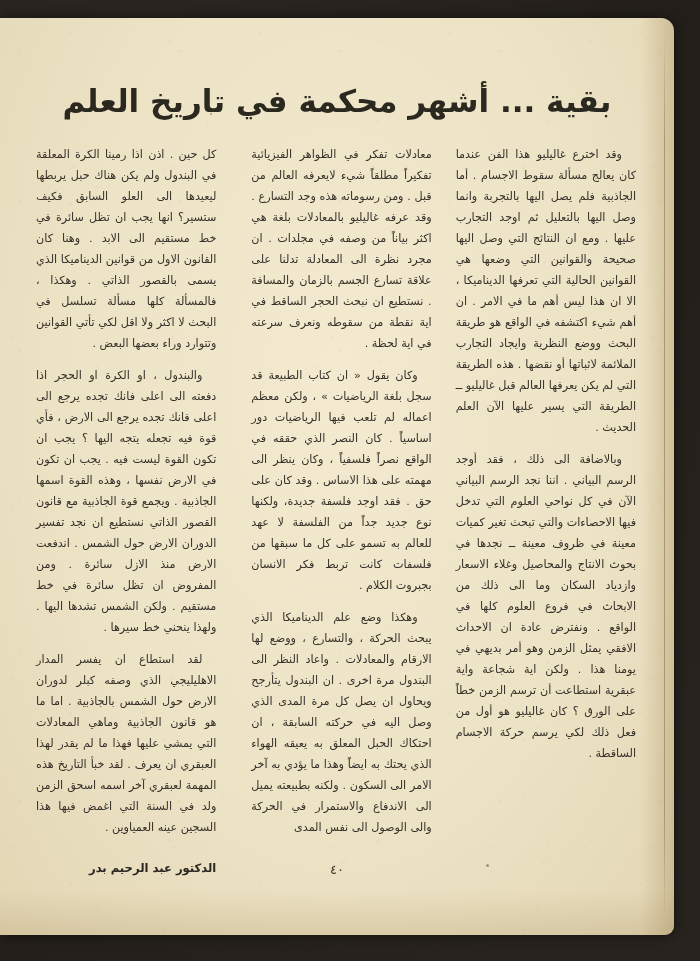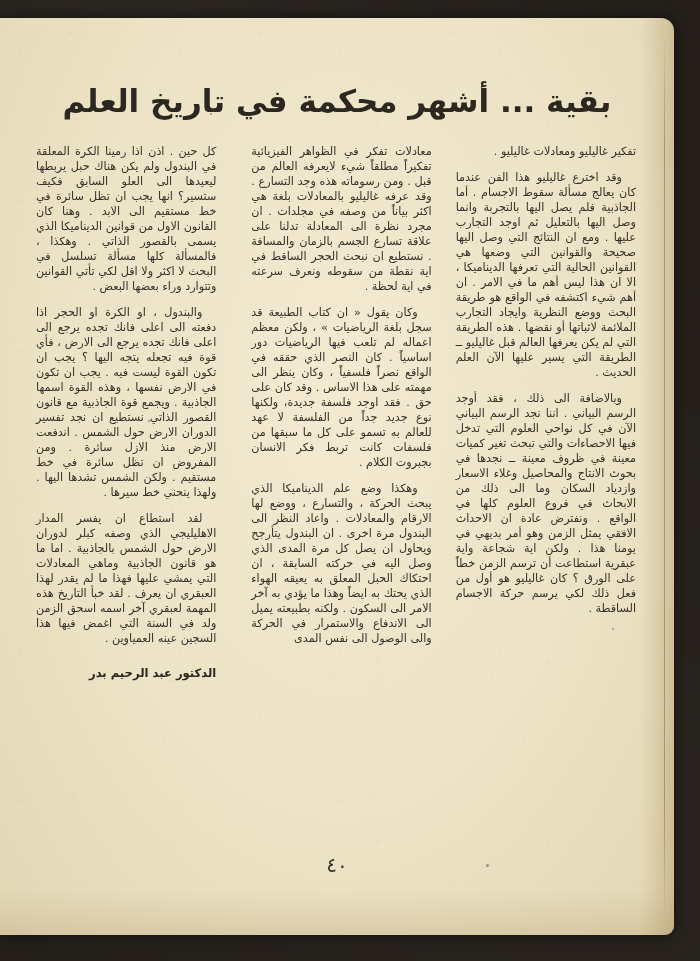--- a/index.html
+++ b/index.html
@@ -110,21 +110,21 @@
     flex-direction: row;
     gap: 0px;
     direction: rtl;
   }
   .col {
     width: 186px;
     direction: rtl;
     text-align: justify;
     text-align-last: right;
     font-size: 11.2px;
-    line-height: 15px;
+    line-height: 21px;
     color: #36312a;
     padding: 0 6px;
   }
   .col:nth-child(1) { margin-left: 12px; }
   .col:nth-child(2) { margin-left: 23px; }
 
   .para {
     margin: 0 0 11px 0;
     text-indent: 14px;
   }
@@ -138,21 +138,21 @@
     color: #2b2720;
     text-indent: 0;
   }
 
   
   .folio {
     position: absolute;
     bottom: 58px;
     left: 0; right: 0;
     text-align: center;
-    font-size: 20px;
+    font-size: 13px;
     color: #3a342b;
     letter-spacing: 1px;
   }
 
   
   .speck {
     position: absolute;
     background: rgba(70,55,30,.45);
     border-radius: 50%;
     pointer-events: none;
@@ -173,21 +173,20 @@
     <div class="speck" style="left:210px;top:95px;width:2px;height:2px;"></div>
     <div class="speck" style="left:486px;top:846px;width:3px;height:3px;"></div>
     <div class="speck" style="left:148px;top:402px;width:2px;height:2px;"></div>
     <div class="speck" style="left:612px;top:610px;width:2px;height:2px;"></div>
 
     <h1 class="headline">بقية ... أشهر محكمة في تاريخ العلم</h1>
 
     <div class="columns">
 
       <div class="col">
-        <p class="para noindent">تفكير غاليليو ومعادلات غاليليو .</p>
         <p class="para">وقد اخترع غاليليو هذا الفن عندما كان يعالج مسألة سقوط الاجسام . أما الجاذبية فلم يصل اليها بالتجربة وانما وصل اليها بالتعليل ثم اوجد التجارب عليها . ومع ان النتائج التي وصل اليها صحيحة والقوانين التي وضعها هي القوانين الحالية التي تعرفها الديناميكا ، الا ان هذا ليس أهم ما في الامر . ان أهم شيء اكتشفه في الواقع هو طريقة البحث ووضع النظرية وايجاد التجارب الملائمة لاثباتها أو نقضها . هذه الطريقة التي لم يكن يعرفها العالم قبل غاليليو ــ الطريقة التي يسير عليها الآن العلم الحديث .</p>
         <p class="para">وبالاضافة الى ذلك ، فقد أوجد الرسم البياني . اننا نجد الرسم البياني الآن في كل نواحي العلوم التي تدخل فيها الاحصاءات والتي تبحث تغير كميات معينة في ظروف معينة ــ نجدها في بحوث الانتاج والمحاصيل وغلاء الاسعار وازدياد السكان وما الى ذلك من الابحاث في فروع العلوم كلها في الواقع . ونفترض عادة ان الاحداث الافقي يمثل الزمن وهو أمر بديهي في يومنا هذا . ولكن اية شجاعة واية عبقرية استطاعت أن ترسم الزمن خطاً على الورق ؟ كان غاليليو هو أول من فعل ذلك لكي يرسم حركة الاجسام الساقطة .</p>
       </div>
 
       <div class="col">
         <p class="para noindent">معادلات تفكر في الظواهر الفيزيائية تفكيراً مطلقاً شيء لايعرفه العالم من قبل . ومن رسوماته هذه وجد التسارع . وقد عرفه غاليليو بالمعادلات بلغة هي اكثر بياناً من وصفه في مجلدات . ان مجرد نظرة الى المعادلة تدلنا على علاقة تسارع الجسم بالزمان والمسافة . نستطيع ان نبحث الحجر الساقط في اية نقطة من سقوطه ونعرف سرعته في اية لحظة .</p>
         <p class="para">وكان يقول « ان كتاب الطبيعة قد سجل بلغة الرياضيات » ، ولكن معظم اعماله لم تلعب فيها الرياضيات دور اساسياً . كان النصر الذي حققه في الواقع نصراً فلسفياً ، وكان ينظر الى مهمته على هذا الاساس . وقد كان على حق . فقد اوجد فلسفة جديدة، ولكنها نوع جديد جداً من الفلسفة لا عهد للعالم به تسمو على كل ما سبقها من فلسفات كانت تربط فكر الانسان بجبروت الكلام .</p>
         <p class="para">وهكذا وضع علم الديناميكا الذي يبحث الحركة ، والتسارع ، ووضع لها الارقام والمعادلات . واعاد النظر الى البندول مرة اخرى . ان البندول يتأرجح ويحاول ان يصل كل مرة المدى الذي وصل اليه في حركته السابقة ، ان احتكاك الحبل المعلق به يعيقه الهواء الذي يحتك به ايضاً وهذا ما يؤدي به آخر الامر الى السكون . ولكنه بطبيعته يميل الى الاندفاع والاستمرار في الحركة والى الوصول الى نفس المدى</p>
       </div>
 

